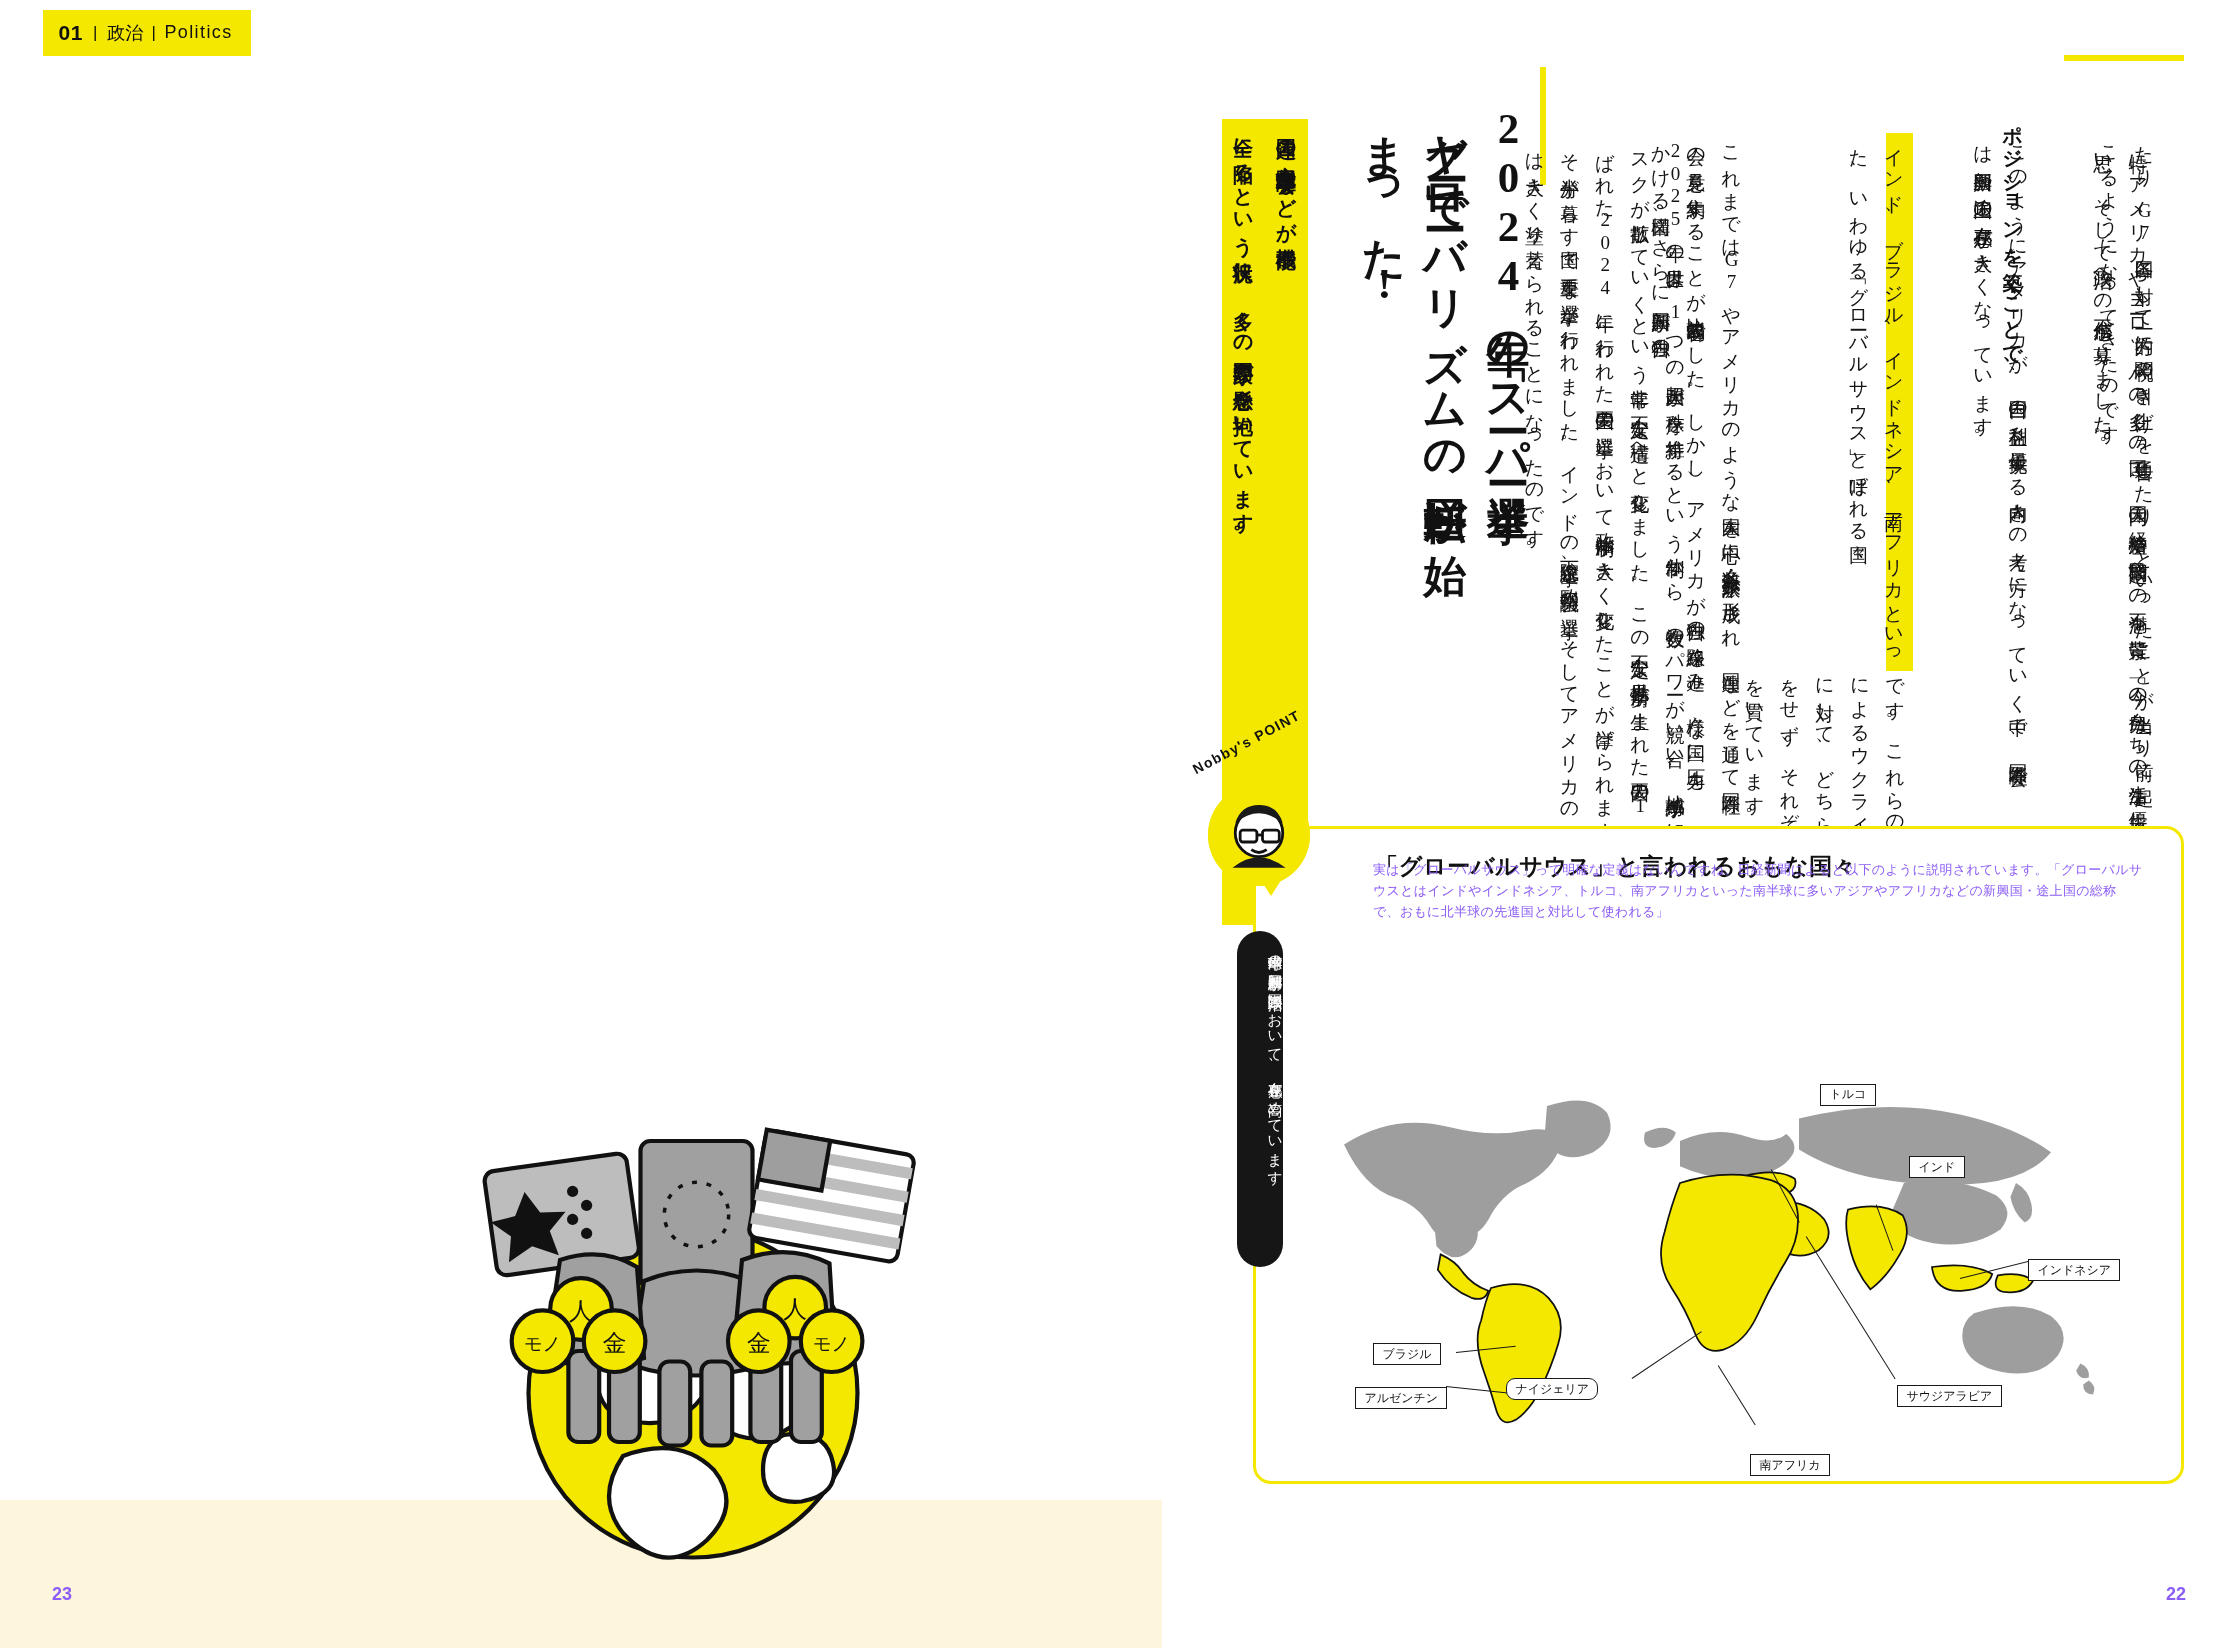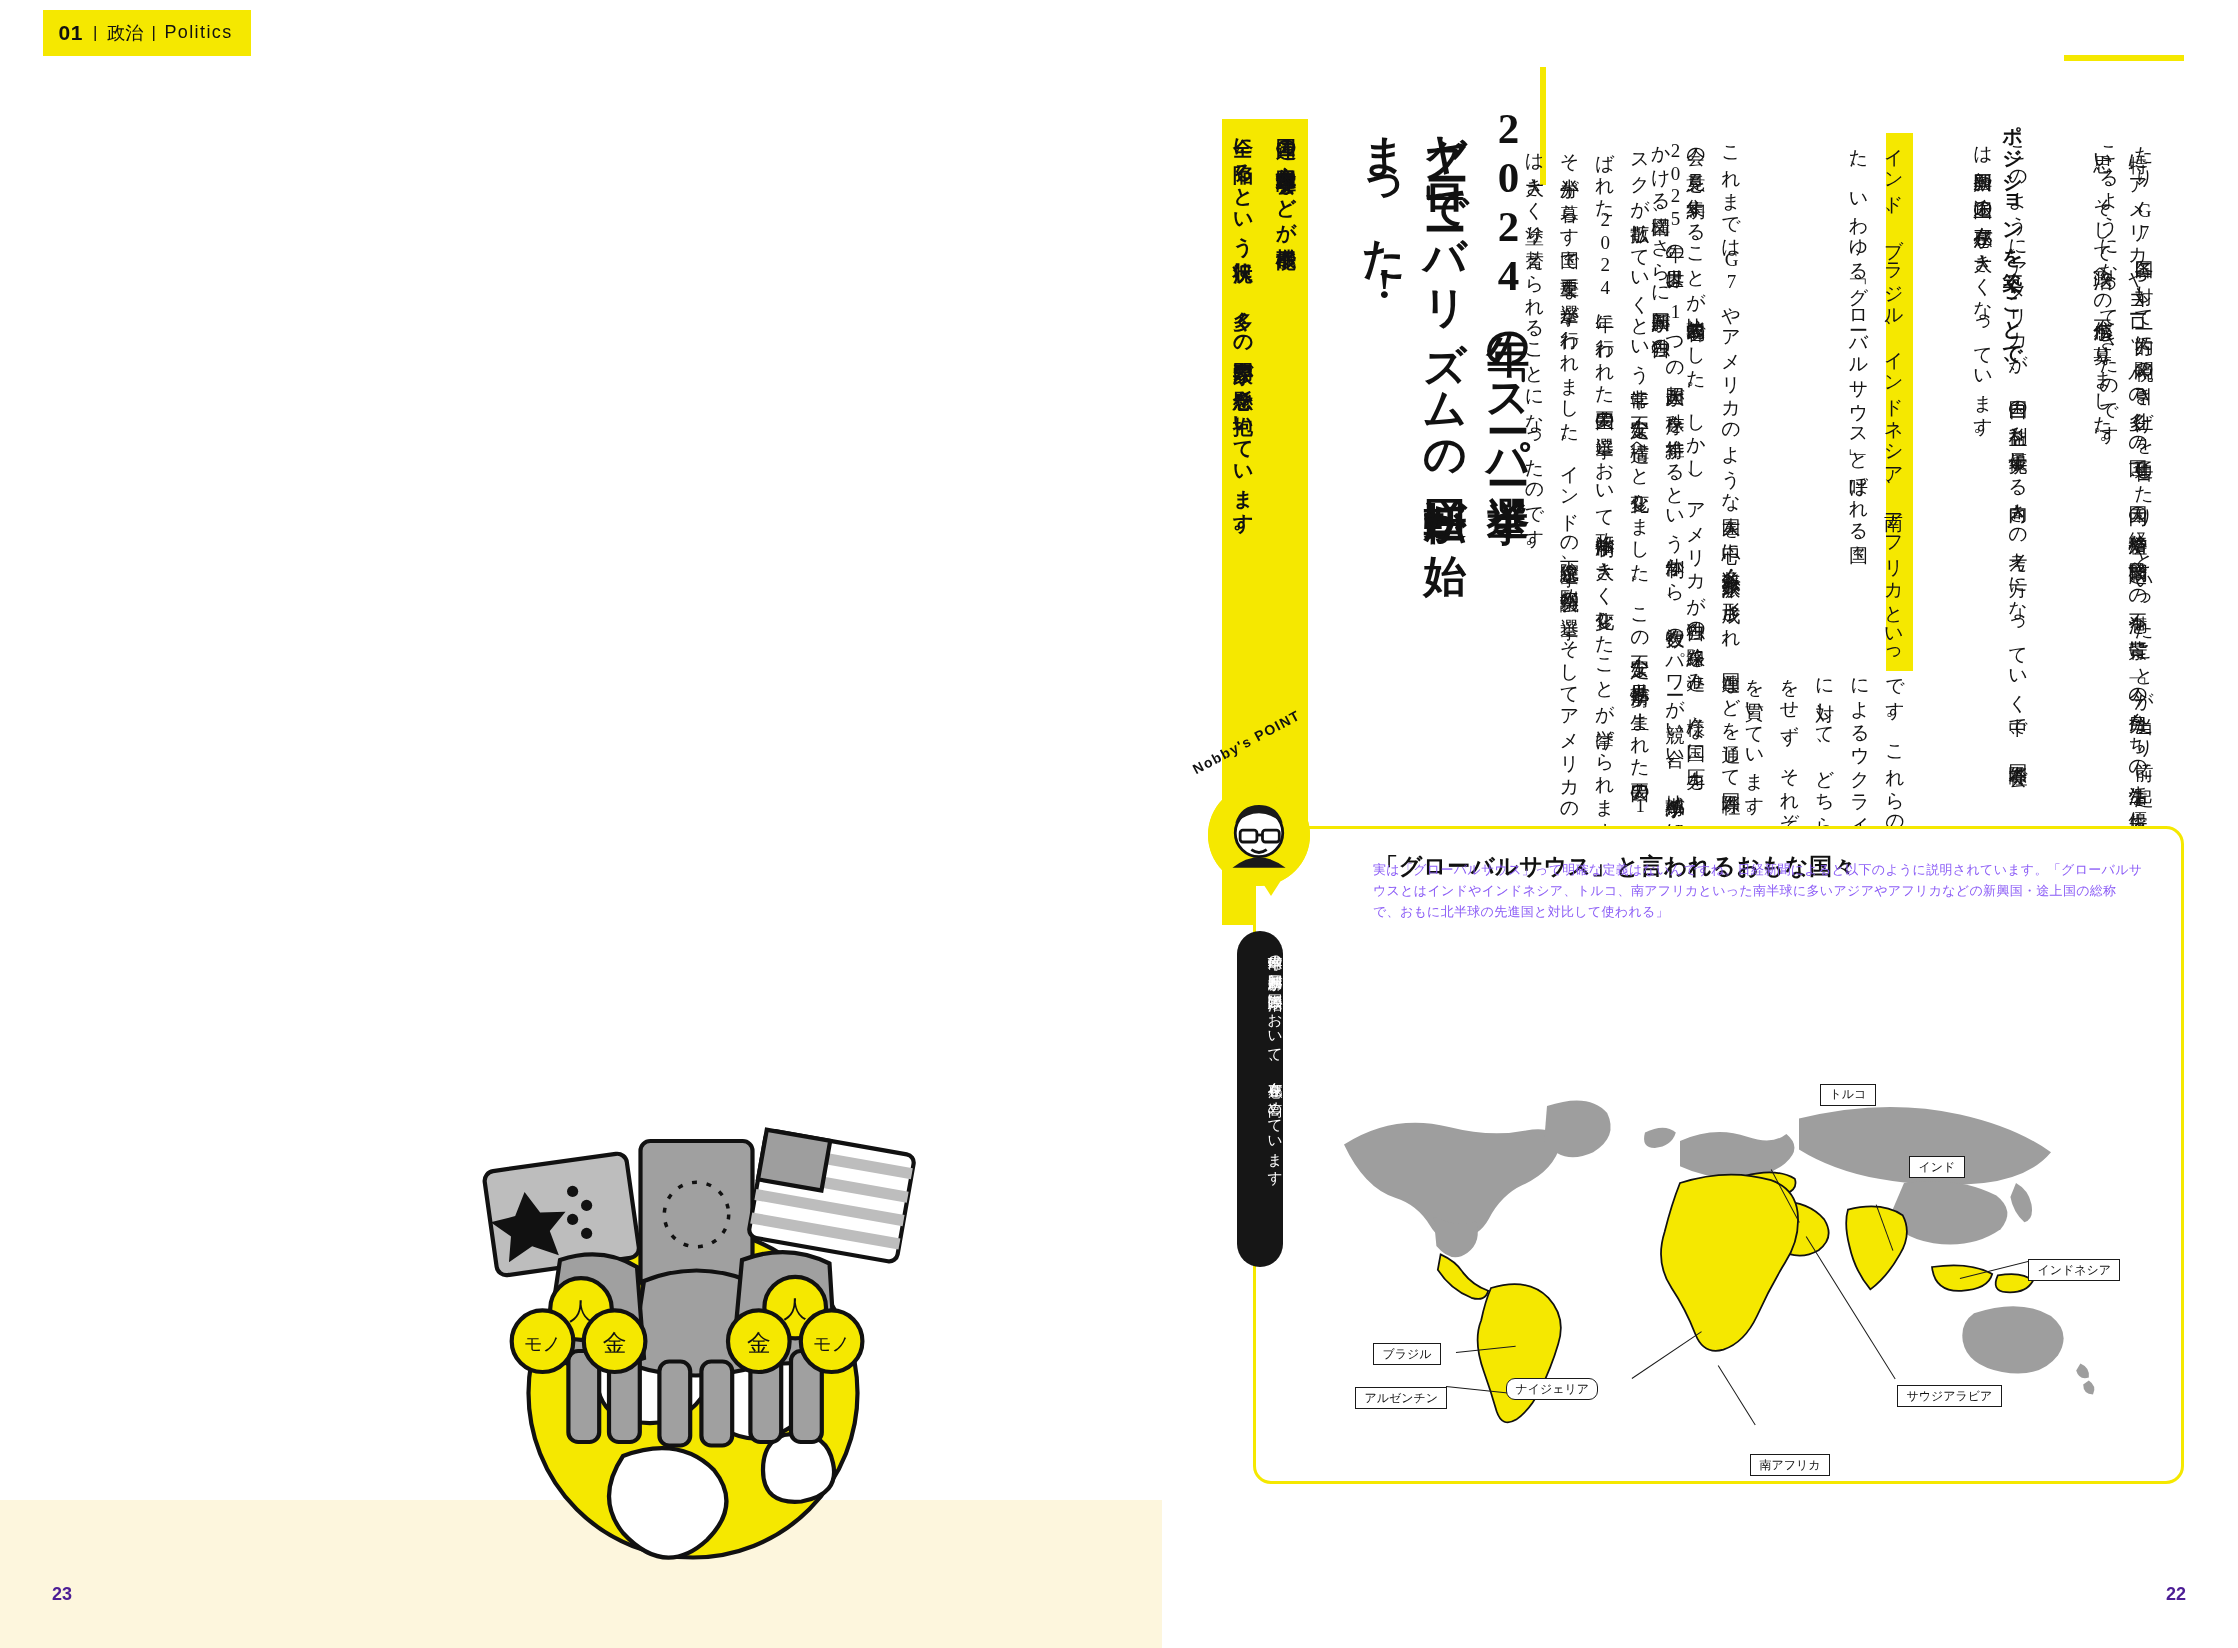--- a/index.html
+++ b/index.html
@@ -73,21 +73,21 @@
   .chapter-en {
     font-size: 18px;
     letter-spacing: 1.4px;
     color: #111;
   }
 
   
   .page-num {
     position: absolute;
     font-size: 18px;
-    color: #4c1d95;
+    color: #8b5cf6;
     font-weight: bold;
   }
   .page-num.left  { left: 52px;  bottom: 43px; }
   .page-num.right { right: 53px; bottom: 43px; }
 
   
   .vtext {
     writing-mode: vertical-rl;
     text-orientation: upright;
     font-family: "Liberation Serif", serif;

